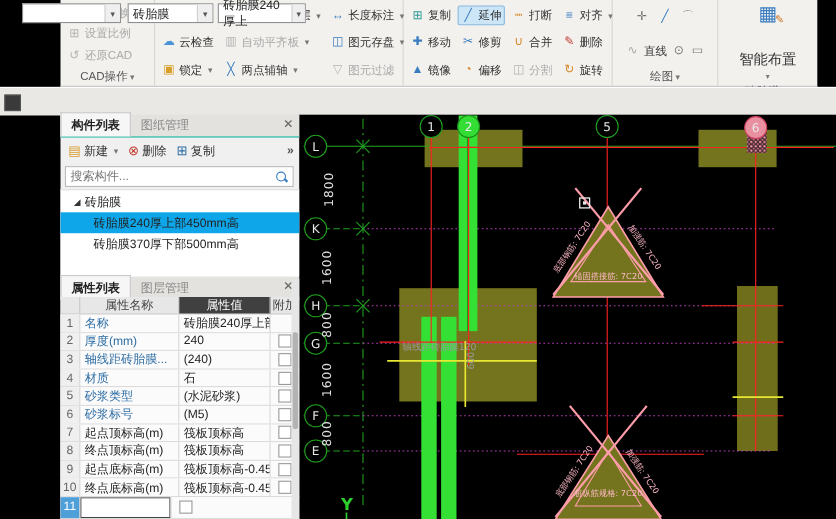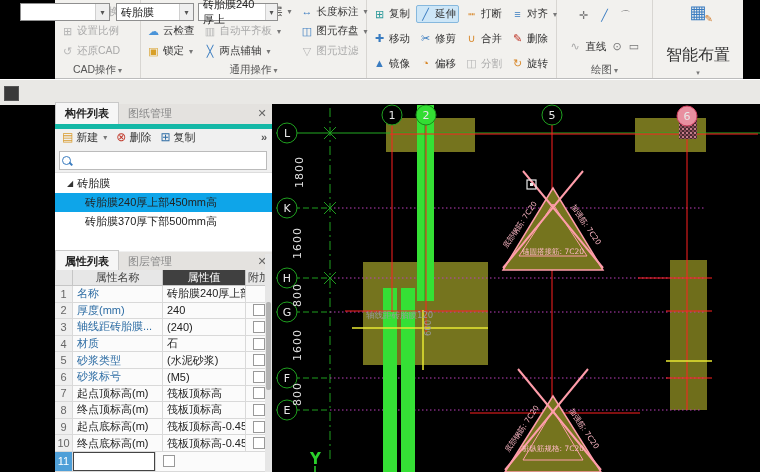--- a/index.html
+++ b/index.html
@@ -31,21 +31,21 @@
   .combo{position:absolute;top:3px;height:18px;background:#fff;border:1px solid #8f8f8f;
          display:flex;align-items:center;font-size:11px;color:#222;padding-left:4px;box-sizing:border-box}
   .combo .carrow{margin-left:auto;width:13px;height:100%;display:flex;align-items:center;
          justify-content:center;color:#555;font-size:8px;border-left:1px solid #d0d0d0;background:#efefef}
   .combo .carrow::after{content:"▾"}
   #collapse-sq{left:4px;top:86px;width:13px;height:13px;background:#3a3a3a;border:1px solid #555}
 
   
   #panel{left:55px;top:104px;width:217px;height:368px;background:#f0f0f0;z-index:5;font-size:11px}
   .ptabs{position:absolute;left:0;width:217px;height:20px;display:flex;align-items:flex-end;
-         background:#e4e2df;border-bottom:5px solid #14b8a6}
+         background:#e4e2df;border-bottom:1px solid #14b8a6}
   .ptab{padding:3px 9px 3px 9px;color:#888}
   .ptab.on{background:#f6f6f6;color:#222;border:1px solid #c9c9c9;border-bottom:none;font-weight:bold}
   .pclose{position:absolute;right:4px;width:12px;height:12px;color:#666;font-size:11px;line-height:12px;text-align:center}
   .pclose::after{content:"✕"}
   .ptool{position:absolute;left:0;width:217px;height:24px;display:flex;align-items:center;gap:9px;padding-left:7px;box-sizing:border-box}
   .ptbtn{display:flex;align-items:center;gap:3px;color:#333}
   .micon{font-size:12px}
   .more{position:absolute;right:5px;color:#555;font-weight:bold}
   .more::after{content:"»"}
   .searchbox{position:absolute;left:4px;width:208px;height:19px;background:#fff;border:1px solid #bbb;
@@ -151,21 +151,20 @@
         <div class="rbtn dd">
           <span class="ric" style="color:#3a7cc0">◫</span>
           <span>图元存盘</span>
           </div>
         <div class="rbtn disabled">
           <span class="ric" style="color:#999">▽</span>
           <span>图元过滤</span>
           </div>
       </div>
     </div>
-    <div class="rlabel dd">通用操作</div>
   </div>
 
   <div class="rgroup" style="width:190px">
     <div class="rbody">
       <div class="rcol">
         <div class="rbtn">
           <span class="ric" style="color:#2e9a9a">⊞</span>
           <span>复制</span>
           </div>
         <div class="rbtn">
@@ -235,21 +234,21 @@
         <span class="ric" style="color:#777">⊙</span>
         <span class="ric" style="color:#777">▭</span>
       </div>
     </div>
     <div class="rlabel dd">绘图</div>
   </div>
 
   <div class="rgroup" style="width:90px;border-right:none">
     <div class="rbody" style="flex-direction:column;align-items:center;justify-content:center">
       <div class="biggrid">▦</div>
-      <div style="font-size:16px;color:#333;margin-top:20px">智能布置</div>
+      <div style="font-size:13px;color:#333;margin-top:20px">智能布置</div>
       <div style="font-size:7px;color:#777">▾</div>
     </div>
     <div class="rlabel">砖胎膜二</div>
   </div>
 </div>
 
 <div id="row2" class="abs"></div>
 <div id="collapse-sq" class="abs"></div>
 <div class="combo" style="left:20px;width:90px">
   <span></span>
@@ -449,20 +448,21 @@
       <span>删除</span>
       </div>
     <div class="ptbtn">
       <span class="micon" style="color:#2e6da4">⊞</span>
       <span>复制</span>
       </div>
     <div class="more"></div>
   </div>
 
   <div class="searchbox" style="top:47px">
+    <input placeholder="搜索构件..." style="">
     <span class="mag"></span>
   </div>
 
   <div class="treebox" style="top:68px;height:78px">
     <div class="troot">
       <span class="tarrow"></span>
       <span>砖胎膜</span>
     </div>
     <div class="titem sel">砖胎膜240厚上部450mm高</div>
     <div class="titem">砖胎膜370厚下部500mm高</div>

